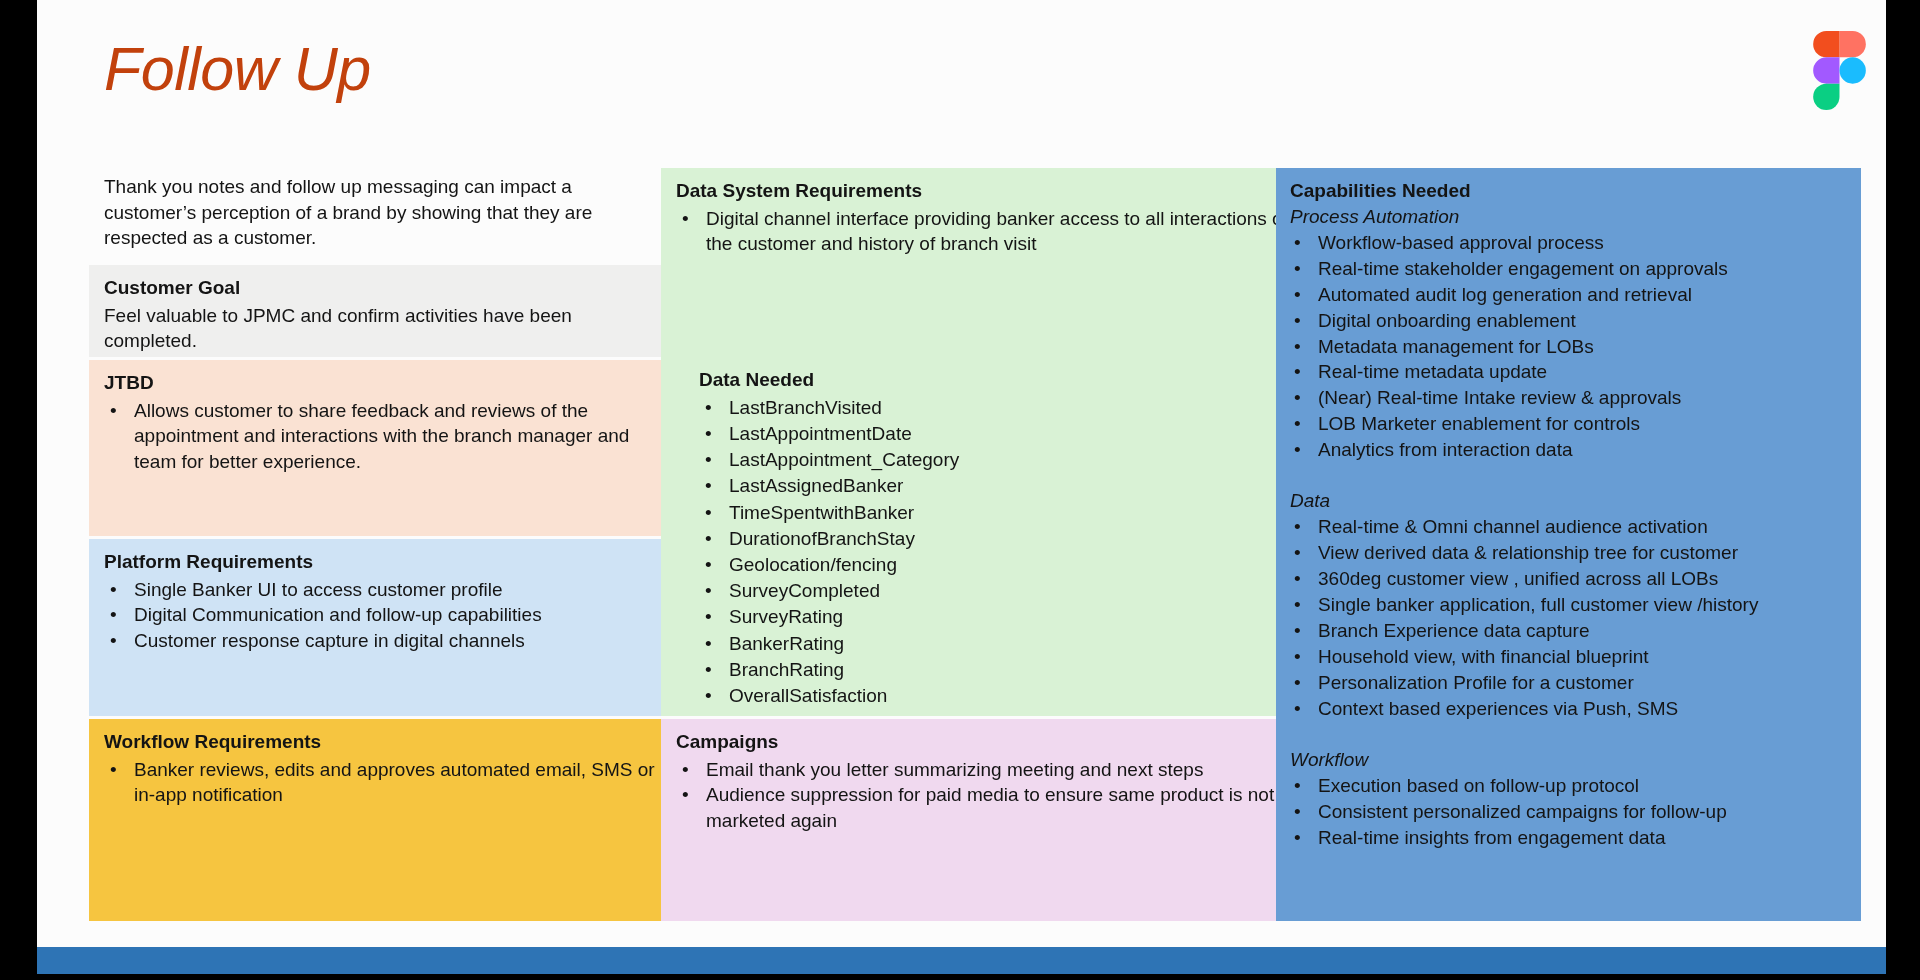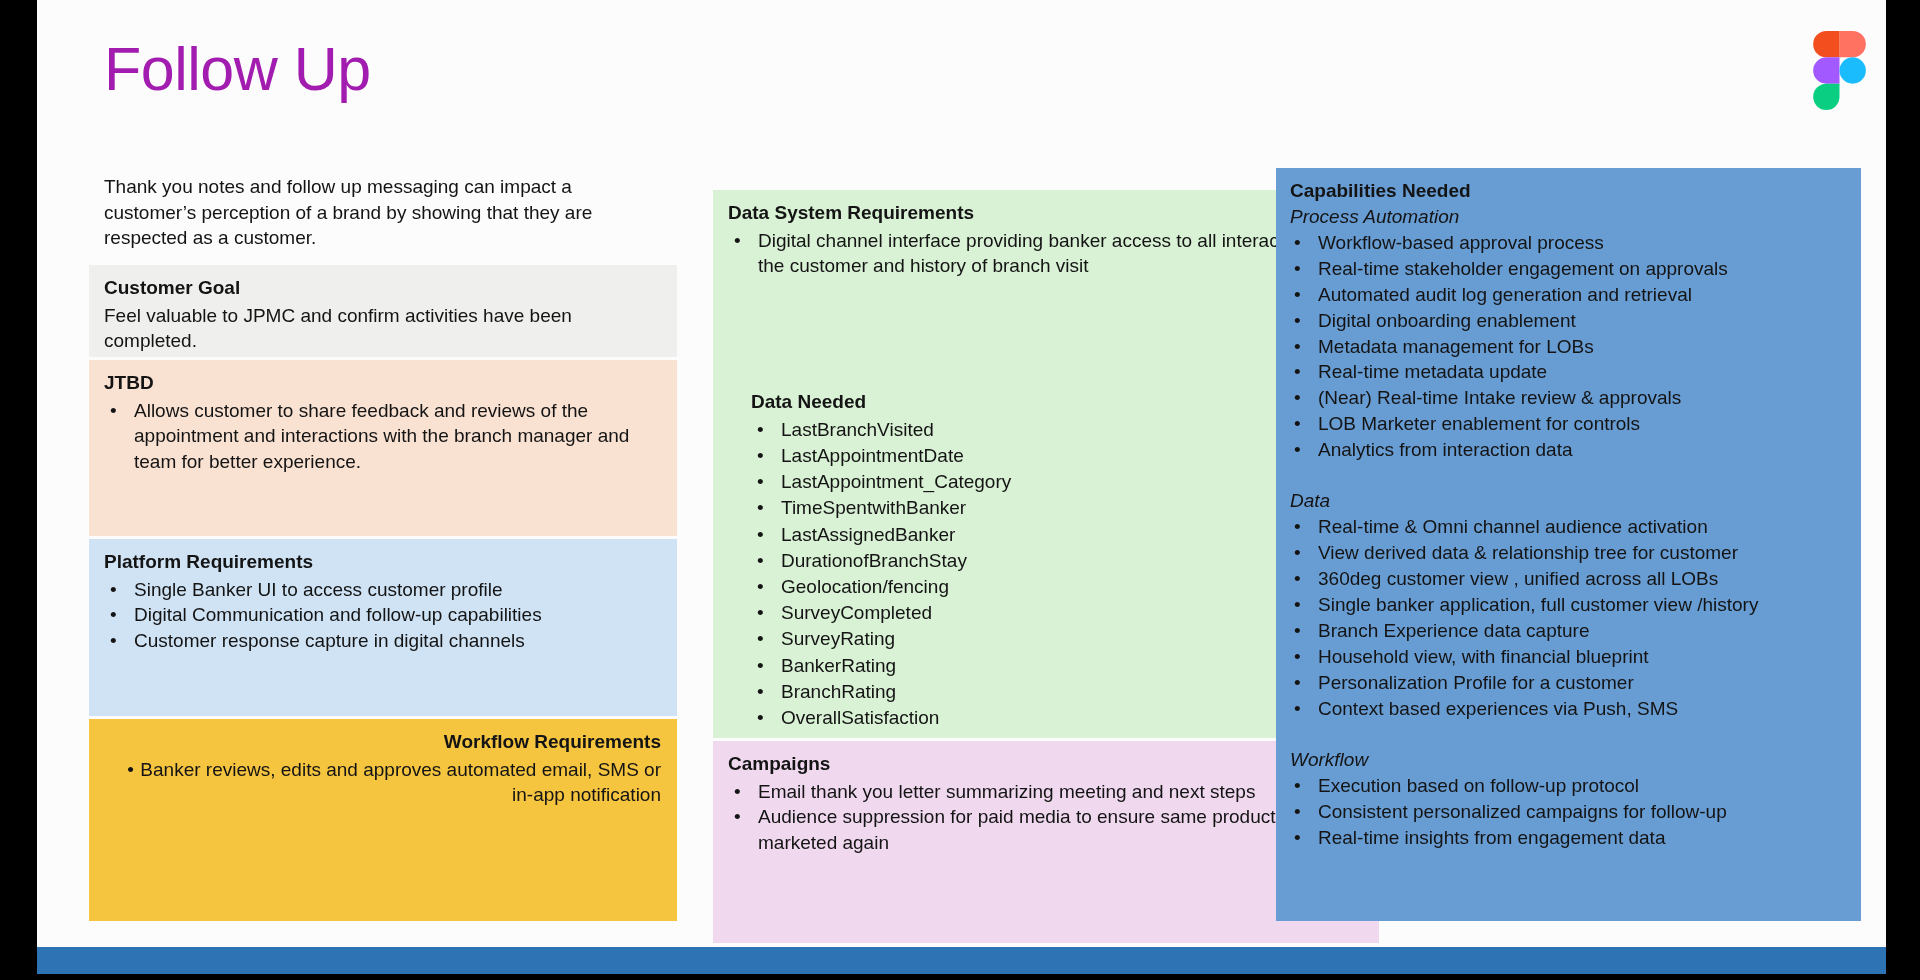--- a/index.html
+++ b/index.html
@@ -15,43 +15,44 @@
     position: absolute;
     left: 37px; top: 0;
     width: 1849px; height: 974px;
     background: #fcfcfc;
   }
   .title {
     position: absolute;
     left: 67px; top: 34px;
     font-size: 61px;
     font-weight: 450;
-    color: #a21caf;
+    color: #c2410c;
     letter-spacing: -0.5px;
+    font-style: italic;
   }
   .figma-logo {
     position: absolute;
     left: 1776px; top: 31px;
     width: 53px; height: 79px;
   }
   .figma-logo svg { width: 100%; height: 100%; display: block; }
 
   .col { position: absolute; top: 168px; height: 753px; display: flex; flex-direction: column; }
   .col1 { left: 52px;  width: 588px; }
-  .col2 { left: 676px; width: 666px; margin-top: 22px; }
+  .col2 { left: 624px; width: 666px; }
   .col3 { left: 1239px; width: 585px; justify-content: flex-end; }
 
   .box { padding: 10px 16px 10px 15px; overflow: hidden; }
   .box-intro     { height: 95px; background: transparent; padding-top: 6px; }
   .gap2 { height: 2px; flex: 0 0 2px; }
   .gap3 { height: 3px; flex: 0 0 3px; }
   .box-goal      { height: 92px; background: #efefee; }
   .box-jtbd      { height: 176px; background: #fae2d3; }
   .box-platform  { height: 177px; background: #cfe3f5; }
-  .box-workflow  { height: 202px; background: #f6c540; text-align: right; }
+  .box-workflow  { height: 202px; background: #f6c540; }
   .box-datasys   { height: 189px; background: #d9f2d5; }
   .box-dataneed  { height: 359px; background: #d9f2d5; padding-left: 38px; }
   .box-campaigns { height: 202px; background: #f0d9ef; }
   .box-capabilities { height: 753px; background: #689dd4; padding: 10px 14px; }
 
   .heading { font-size: 19px; font-weight: 700; line-height: 1.35; margin-bottom: 2px; }
   .body-text { font-size: 19px; line-height: 1.35; }
   .bullets { }
   .bullet-item {
     display: flex;
@@ -171,25 +172,25 @@
 
           <div class="bullet-item">
             <span class="bullet-text">LastAppointmentDate</span>
           </div>
 
           <div class="bullet-item">
             <span class="bullet-text">LastAppointment_Category</span>
           </div>
 
           <div class="bullet-item">
+            <span class="bullet-text">LastAssignedBanker</span>
+          </div>
+
+          <div class="bullet-item">
             <span class="bullet-text">TimeSpentwithBanker</span>
-          </div>
-
-          <div class="bullet-item">
-            <span class="bullet-text">LastAssignedBanker</span>
           </div>
 
           <div class="bullet-item">
             <span class="bullet-text">DurationofBranchStay</span>
           </div>
 
           <div class="bullet-item">
             <span class="bullet-text">Geolocation/fencing</span>
           </div>
 

